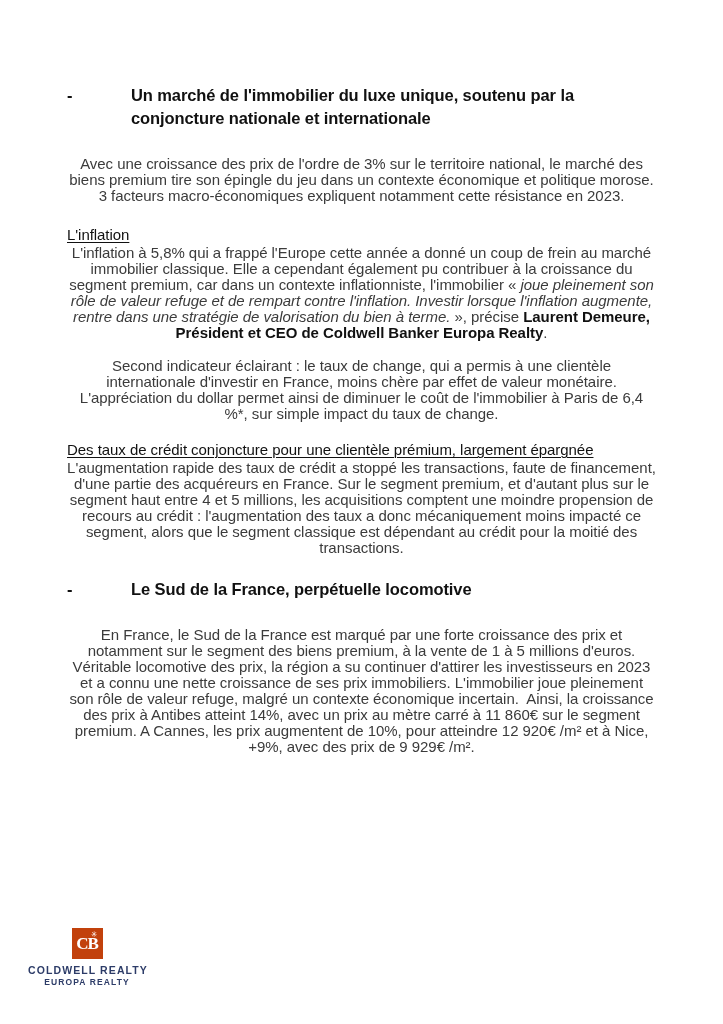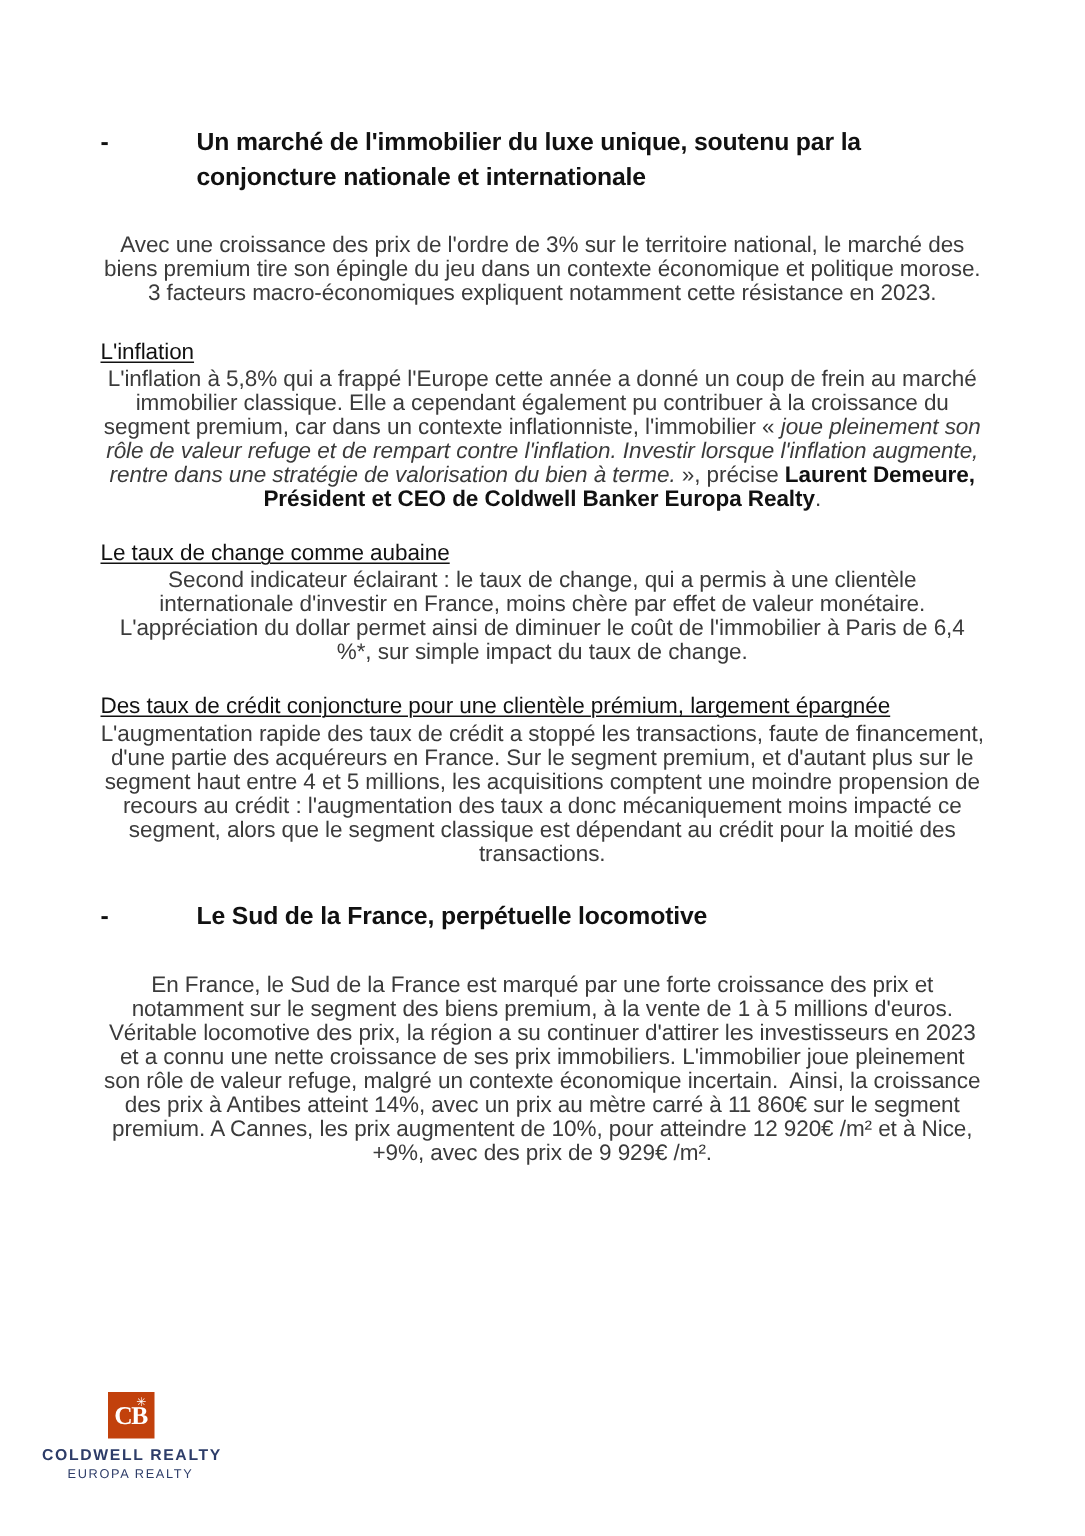--- a/index.html
+++ b/index.html
@@ -124,21 +124,21 @@
     color: #2d3c68;
     font-size: 10.5px;
     font-weight: bold;
     letter-spacing: 1.1px;
     line-height: 13px;
     white-space: nowrap;
   }
   .logo-sub {
     color: #2d3c68;
     font-size: 8.5px;
-    font-weight: normal;
+    font-weight: bold;
     letter-spacing: 1.1px;
     line-height: 11px;
     white-space: nowrap;
   }
 </style>
 </head>
 <body>
 
 <div class="page">
 
@@ -153,21 +153,20 @@
 
     <div class="para">Avec une croissance des prix de l'ordre de 3% sur le territoire national, le marché des biens premium tire son épingle du jeu dans un contexte économique et politique morose. 3 facteurs macro-économiques expliquent notamment cette résistance en 2023.</div>
 
     <div class="gap-20"></div>
 
     <div class="sub-heading">L'inflation</div>
     <div class="para"><span>L'inflation à 5,8% qui a frappé l'Europe cette année a donné un coup de frein au marché immobilier classique. Elle a cependant également pu contribuer à la croissance du segment premium, car dans un contexte inflationniste, l'immobilier « </span><span class="ital-inline">joue pleinement son rôle de valeur refuge et de rempart contre l'inflation. Investir lorsque l'inflation augmente, rentre dans une stratégie de valorisation du bien à terme.</span><span> », précise </span><span class="bold-inline">Laurent Demeure, Président et CEO de Coldwell Banker Europa Realty</span><span>.</span></div>
 
     <div class="gap-17"></div>
 
-    <div class="sub-heading">Le taux de change comme aubaine</div>
     <div class="para">Second indicateur éclairant : le taux de change, qui a permis à une clientèle internationale d'investir en France, moins chère par effet de valeur monétaire. L'appréciation du dollar permet ainsi de diminuer le coût de l'immobilier à Paris de 6,4 %*, sur simple impact du taux de change.</div>
 
     <div class="gap-17"></div>
 
     <div class="sub-heading">Des taux de crédit conjoncture pour une clientèle prémium, largement épargnée</div>
     <div class="para">L'augmentation rapide des taux de crédit a stoppé les transactions, faute de financement, d'une partie des acquéreurs en France. Sur le segment premium, et d'autant plus sur le segment haut entre 4 et 5 millions, les acquisitions comptent une moindre propension de recours au crédit : l'augmentation des taux a donc mécaniquement moins impacté ce segment, alors que le segment classique est dépendant au crédit pour la moitié des transactions.</div>
 
     <div class="gap-22"></div>
 
     <div class="bullet-heading">

